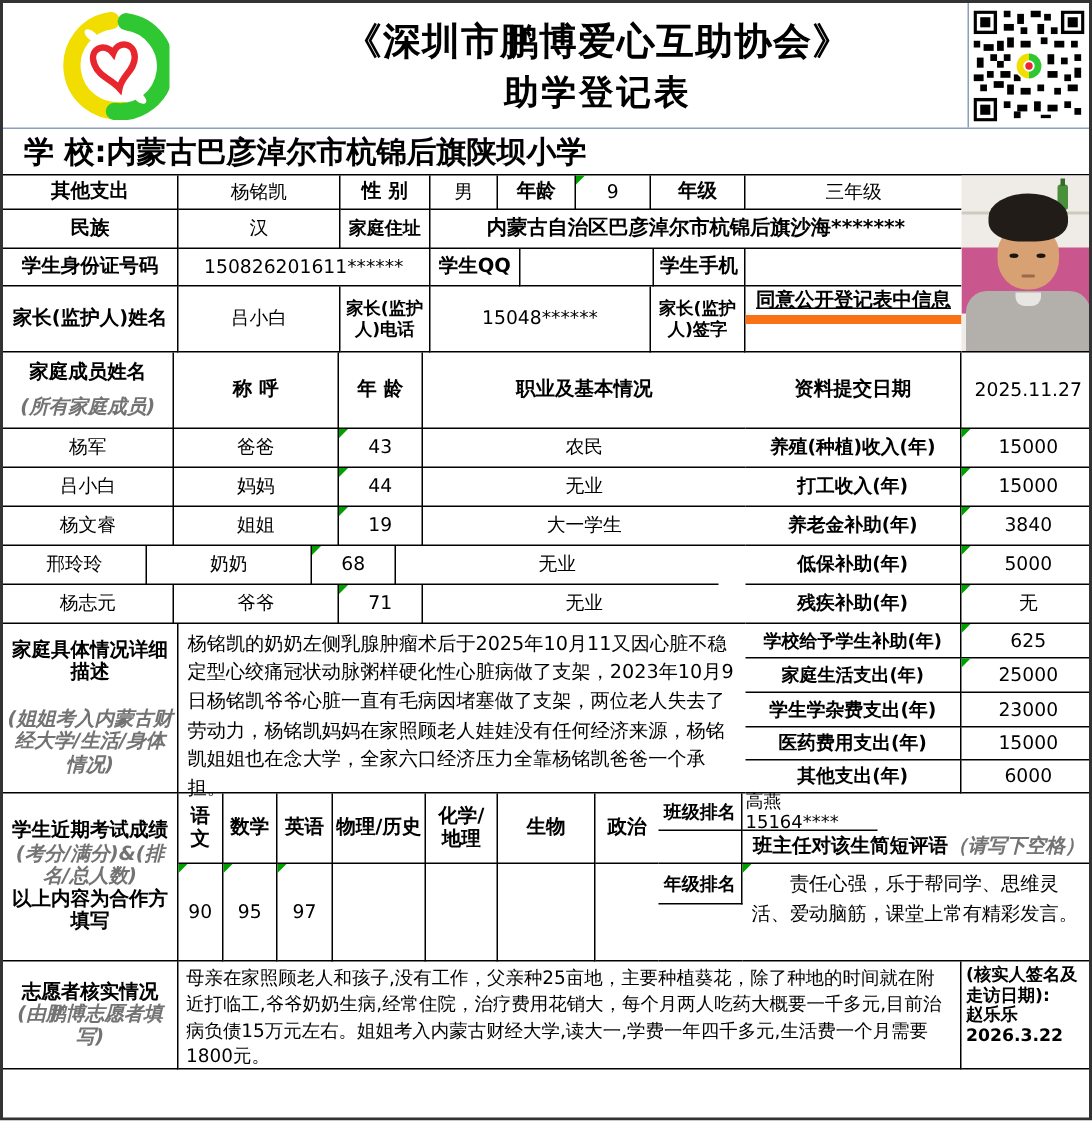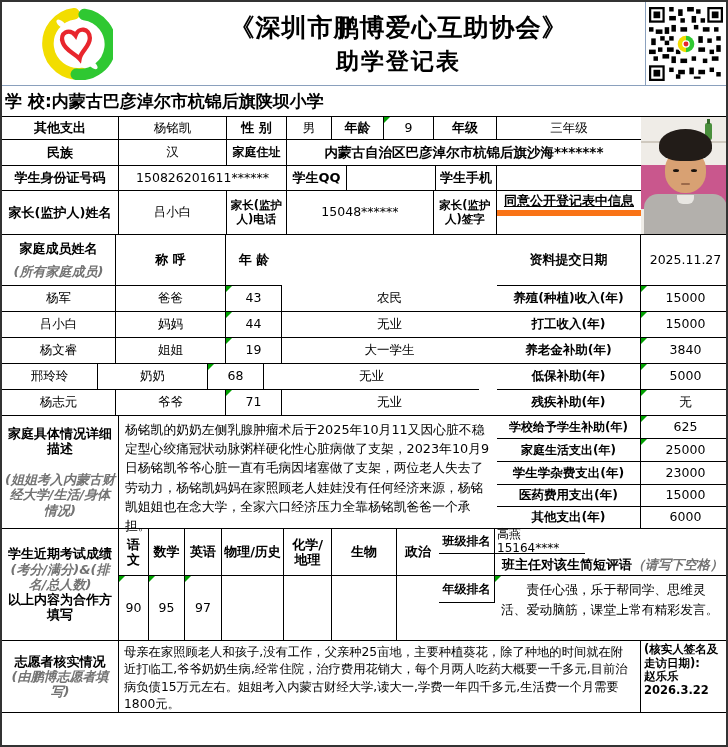--- a/index.html
+++ b/index.html
@@ -25,21 +25,21 @@
     content:""; position:absolute; top:0; left:0; width:0; height:0;
     border-top:6px solid #00a000; border-right:6px solid transparent;
   }
   
   .band{ height:84px; display:flex; border-bottom:1px solid #8aa0bd; }
   .logo-box{ width:150px; display:flex; align-items:center; justify-content:center; }
   .title-box{ flex:1; display:flex; flex-direction:column; align-items:center; justify-content:center; }
   .t1{ font-size:25px; font-weight:bold; letter-spacing:1px; }
   .t2{ font-size:23px; font-weight:bold; letter-spacing:2px; margin-top:2px; }
   .qr-box{ width:81px; border-left:1px solid #8aa0bd; display:flex; align-items:center; justify-content:center; }
-  .school{ height:31px; display:flex; align-items:center; font-size:17px; font-weight:bold; padding-left:3px; border-bottom:1px solid #000; }
+  .school{ height:31px; display:flex; align-items:center; font-size:20px; font-weight:bold; padding-left:14px; border-bottom:1px solid #000; }
   
   .txt{
     font-weight:normal; font-size:12.8px; text-align:left; line-height:1.5;
     align-items:flex-start; padding:4px 6px;
   }
   .consent-cell{ flex-direction:column; padding:0; }
   .consent-cell > div{ width:100%; flex:1; display:flex; align-items:center; justify-content:center; }
   .consent-top{ border-bottom:6px solid #f97316; text-decoration:underline; font-weight:bold; font-size:13px; }
   
   .photo{ width:89px; position:relative; overflow:hidden; background:#efece7; border-bottom:1px solid #000; }
@@ -197,20 +197,21 @@
 
   <div class="row">
     <div style="width:495px">
       <div class="row" style="height:51px">
         <div class="c" style="width:114px;flex-wrap:wrap;padding:2px 4px">
           <span>家庭成员姓名</span>
             <span class="red">(所有家庭成员)</span>
         </div>
         <div class="c" style="width:110px">称  呼</div>
         <div class="c" style="width:56px">年  龄</div>
+        <div class="c" style="width:215px">职业及基本情况</div>
       </div>
 
       <div class="row" style="height:26px">
         <div class="c v" style="width:114px">杨军</div>
         <div class="c v" style="width:110px">爸爸</div>
         <div class="c v gt" style="width:56px">43</div>
         <div class="c v" style="width:215px">农民</div>
       </div>
       <div class="row" style="height:26px">
         <div class="c v" style="width:114px">吕小白</div>

